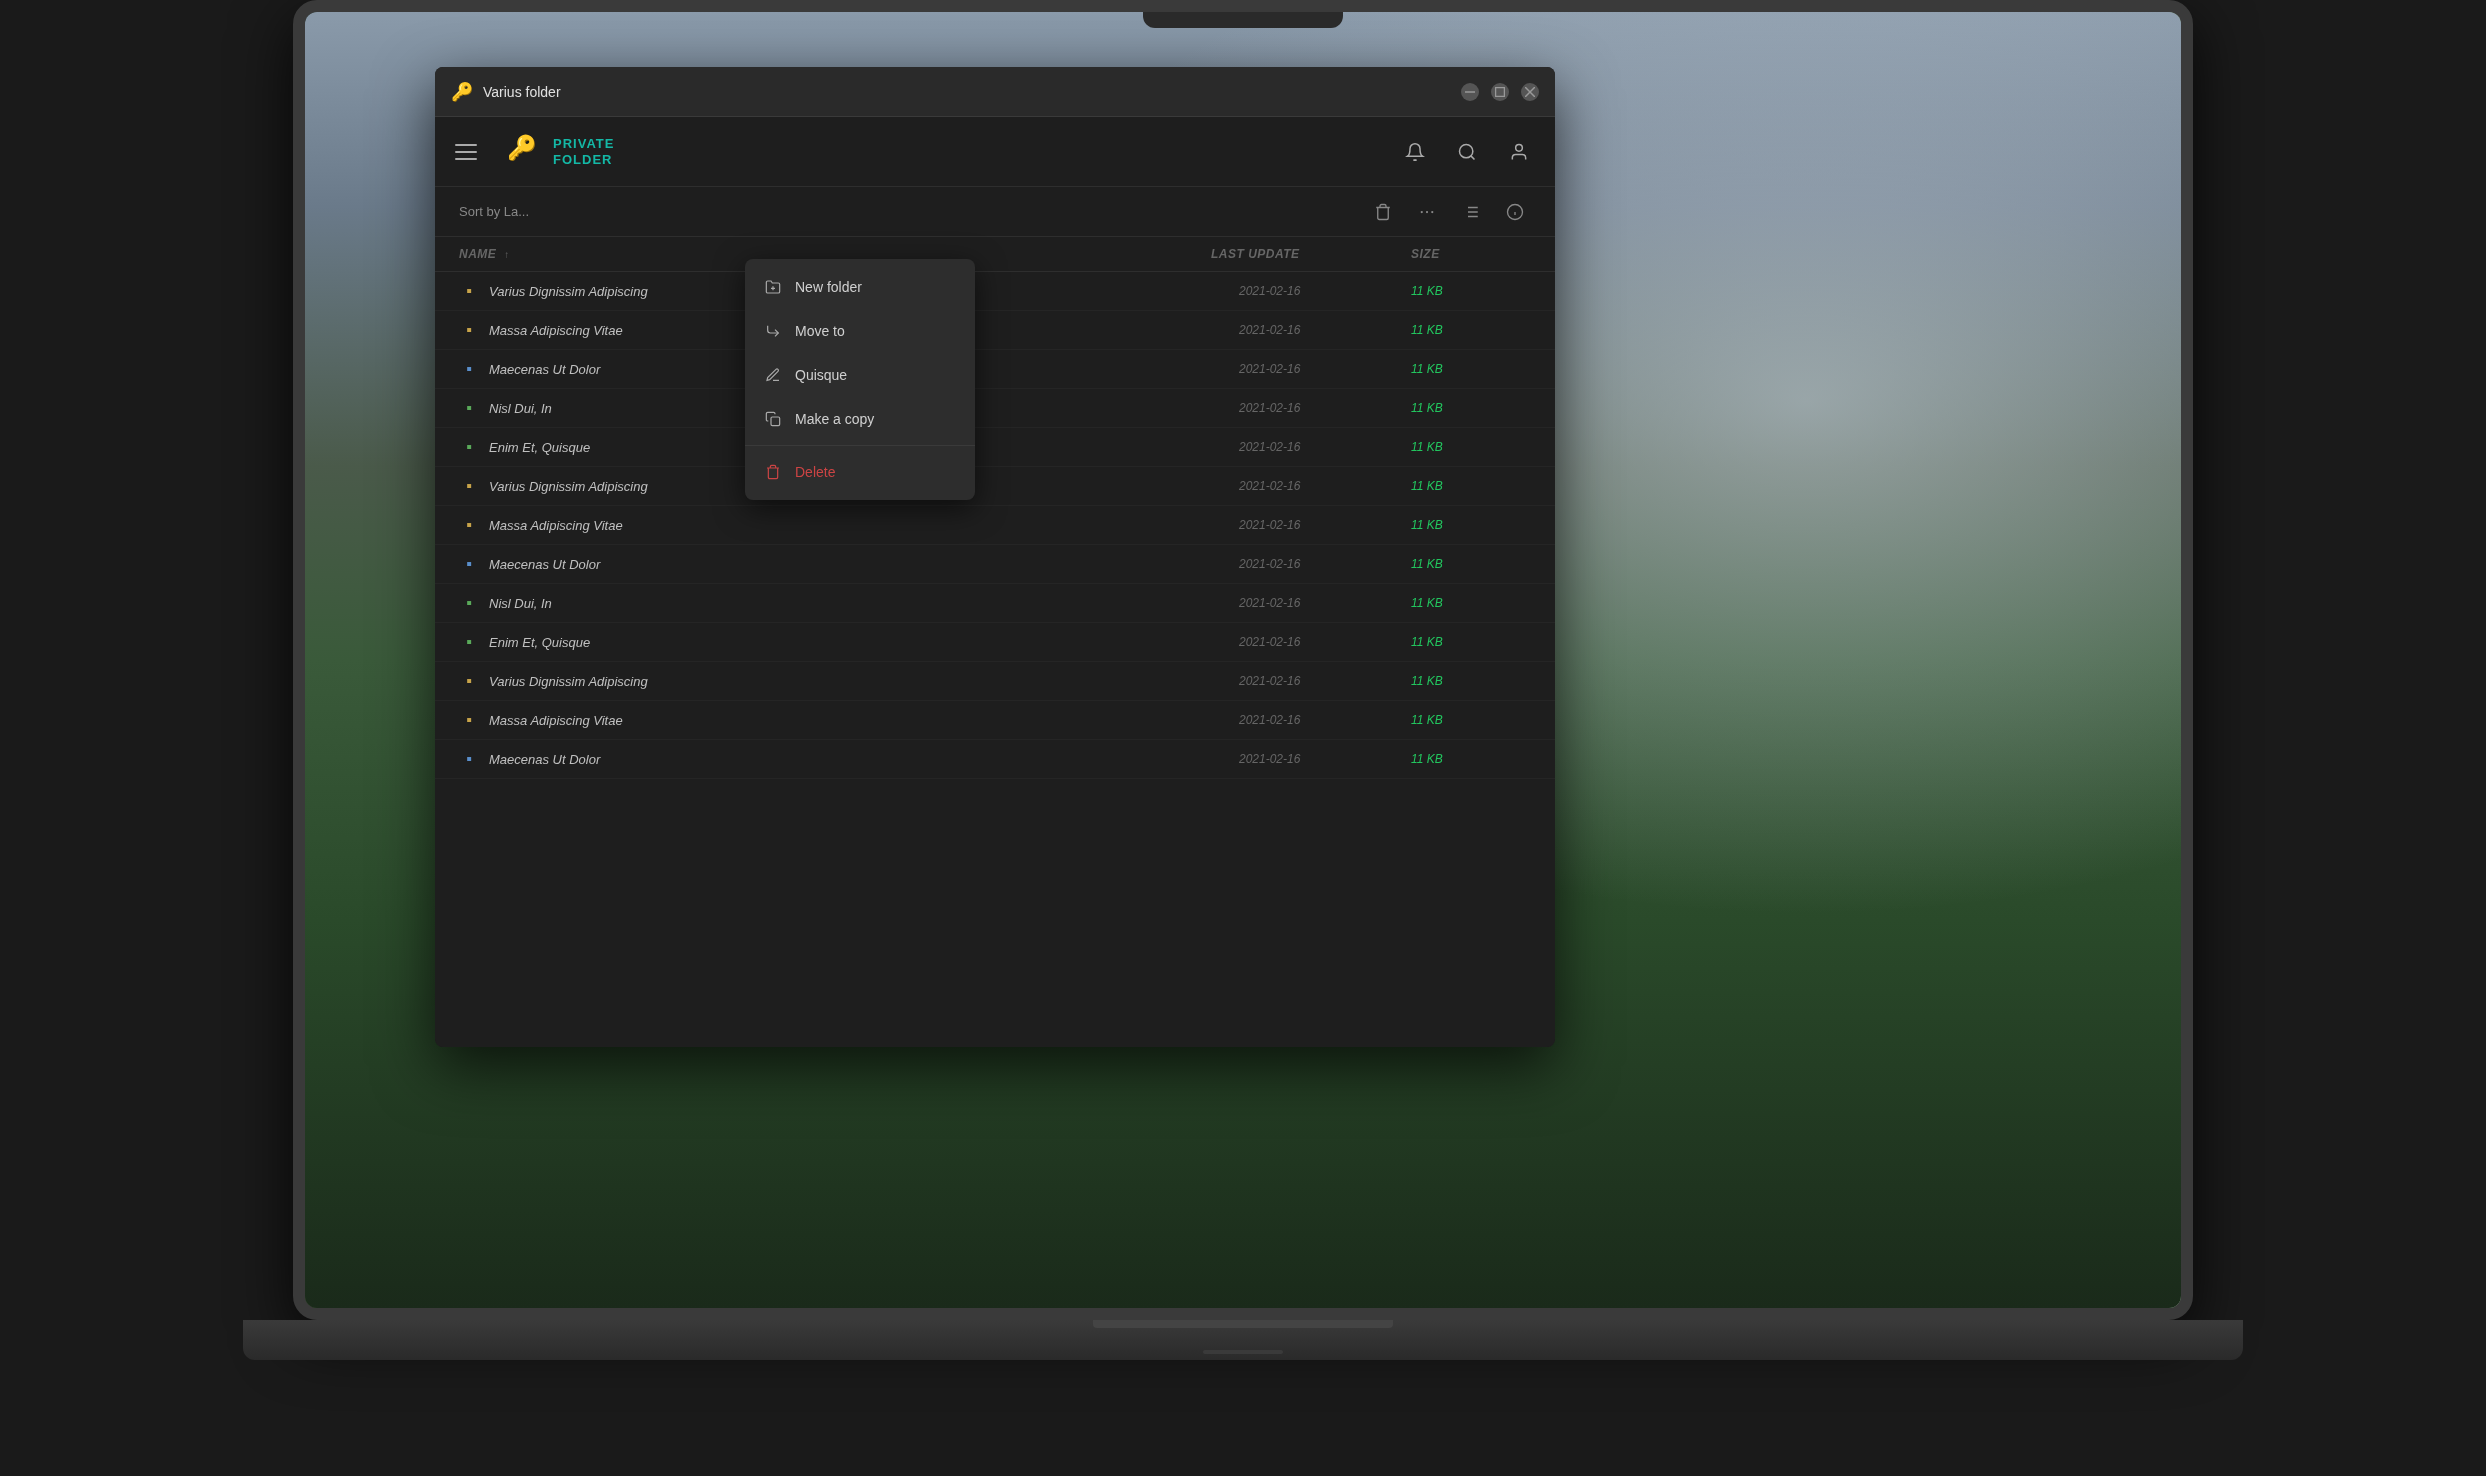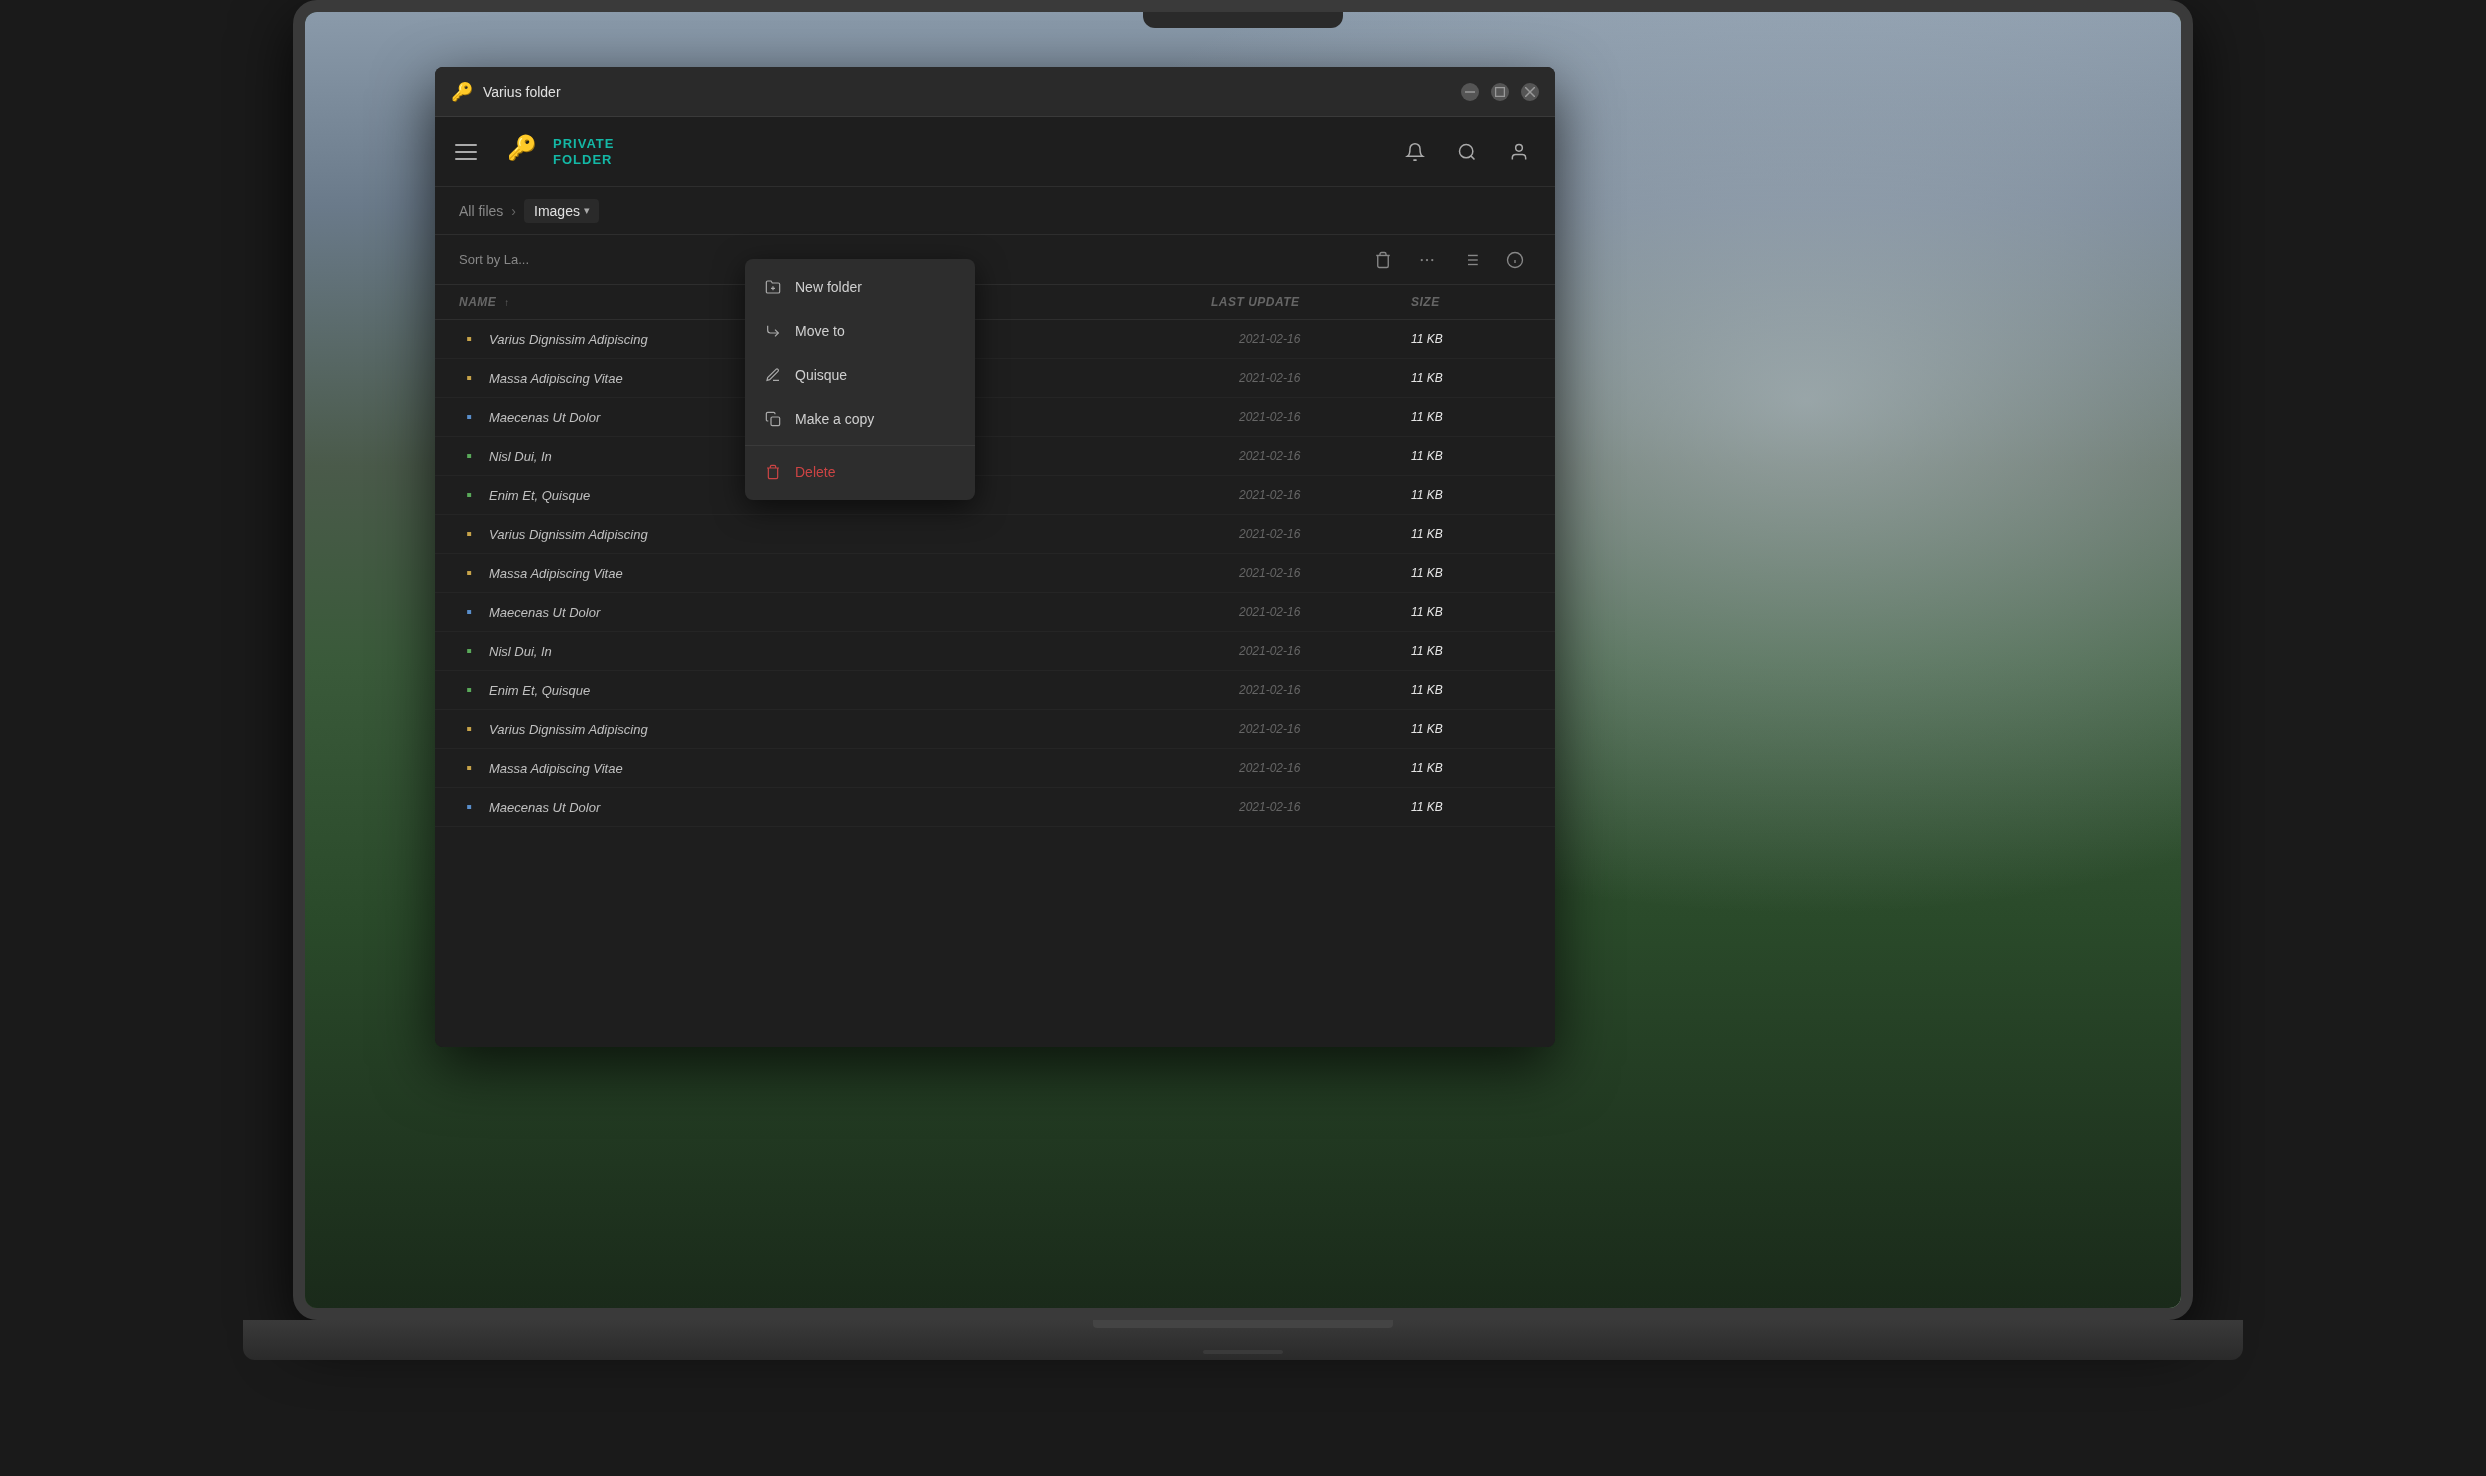--- a/index.html
+++ b/index.html
@@ -324,21 +324,21 @@
     .doc-icon { color: #5a8fcc; }
     .doc-icon-green { color: #5aaa5a; }
 
     .file-date {
       color: #666;
       font-size: 12px;
       margin-left: 28px;
     }
 
     .file-size {
-      color: #e5e5e5;
+      color: #22c55e;
       font-size: 12px;
     }
 
     
     .context-menu {
       position: absolute;
       top: 192px;
       left: 310px;
       width: 230px;
       background: #2d2d2d;
@@ -472,28 +472,20 @@
             </div>
             <div class="header-icon-btn">
               <svg width="20" height="20" viewBox="0 0 24 24" fill="none" stroke="#aaa" stroke-width="1.8">
                 <path d="M20 21v-2a4 4 0 0 0-4-4H8a4 4 0 0 0-4 4v2"></path>
                 <circle cx="12" cy="7" r="4"></circle>
               </svg>
             </div>
           </div>
         </div>
 
-        <div class="breadcrumb-bar">
-          <span class="breadcrumb-item">All files</span>
-          <span class="breadcrumb-sep">›</span>
-          <span class="breadcrumb-current">
-            <span>Images</span>
-            <span class="breadcrumb-chevron">▾</span>
-          </span>
-        </div>
 
         <div class="toolbar">
           <span class="toolbar-label">Sort by La...</span>
           <div class="toolbar-spacer"></div>
           <div class="toolbar-icon-btn">
             <svg width="18" height="18" viewBox="0 0 24 24" fill="none" stroke="#888" stroke-width="1.8">
               <polyline points="3 6 5 6 21 6"></polyline>
               <path d="M19 6v14a2 2 0 0 1-2 2H7a2 2 0 0 1-2-2V6m3 0V4a2 2 0 0 1 2-2h4a2 2 0 0 1 2 2v2"></path>
             </svg>
           </div>

